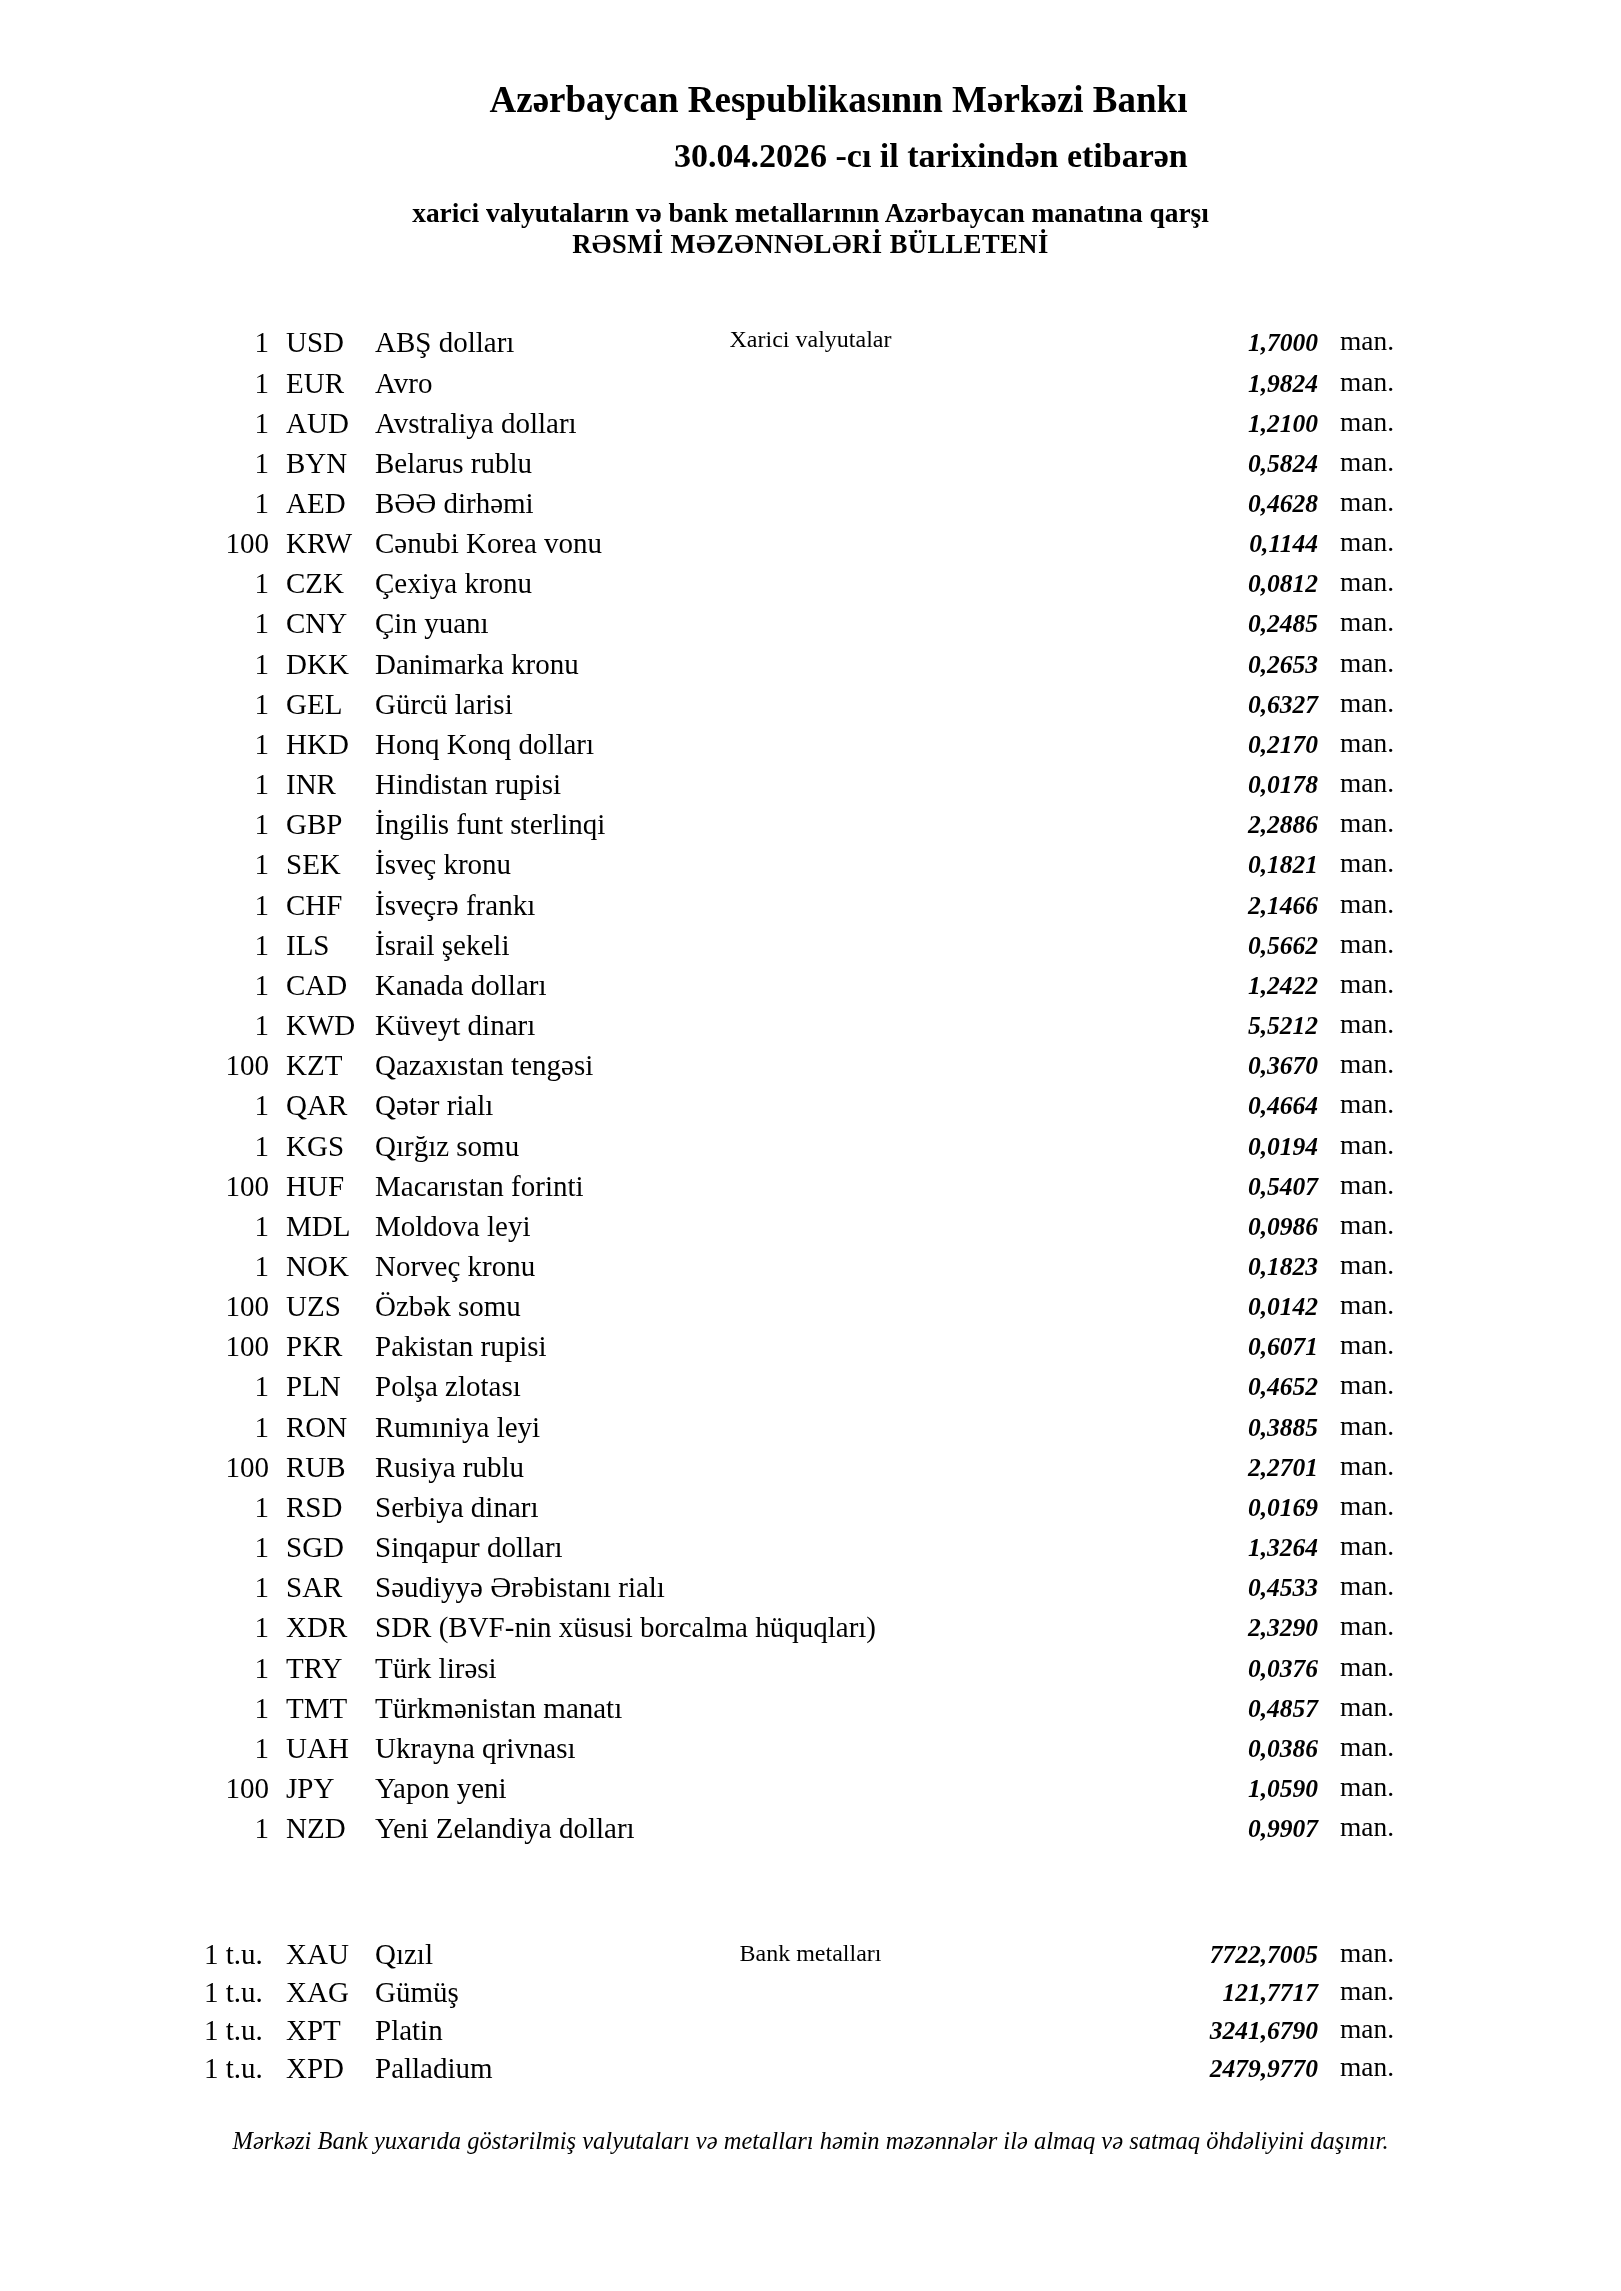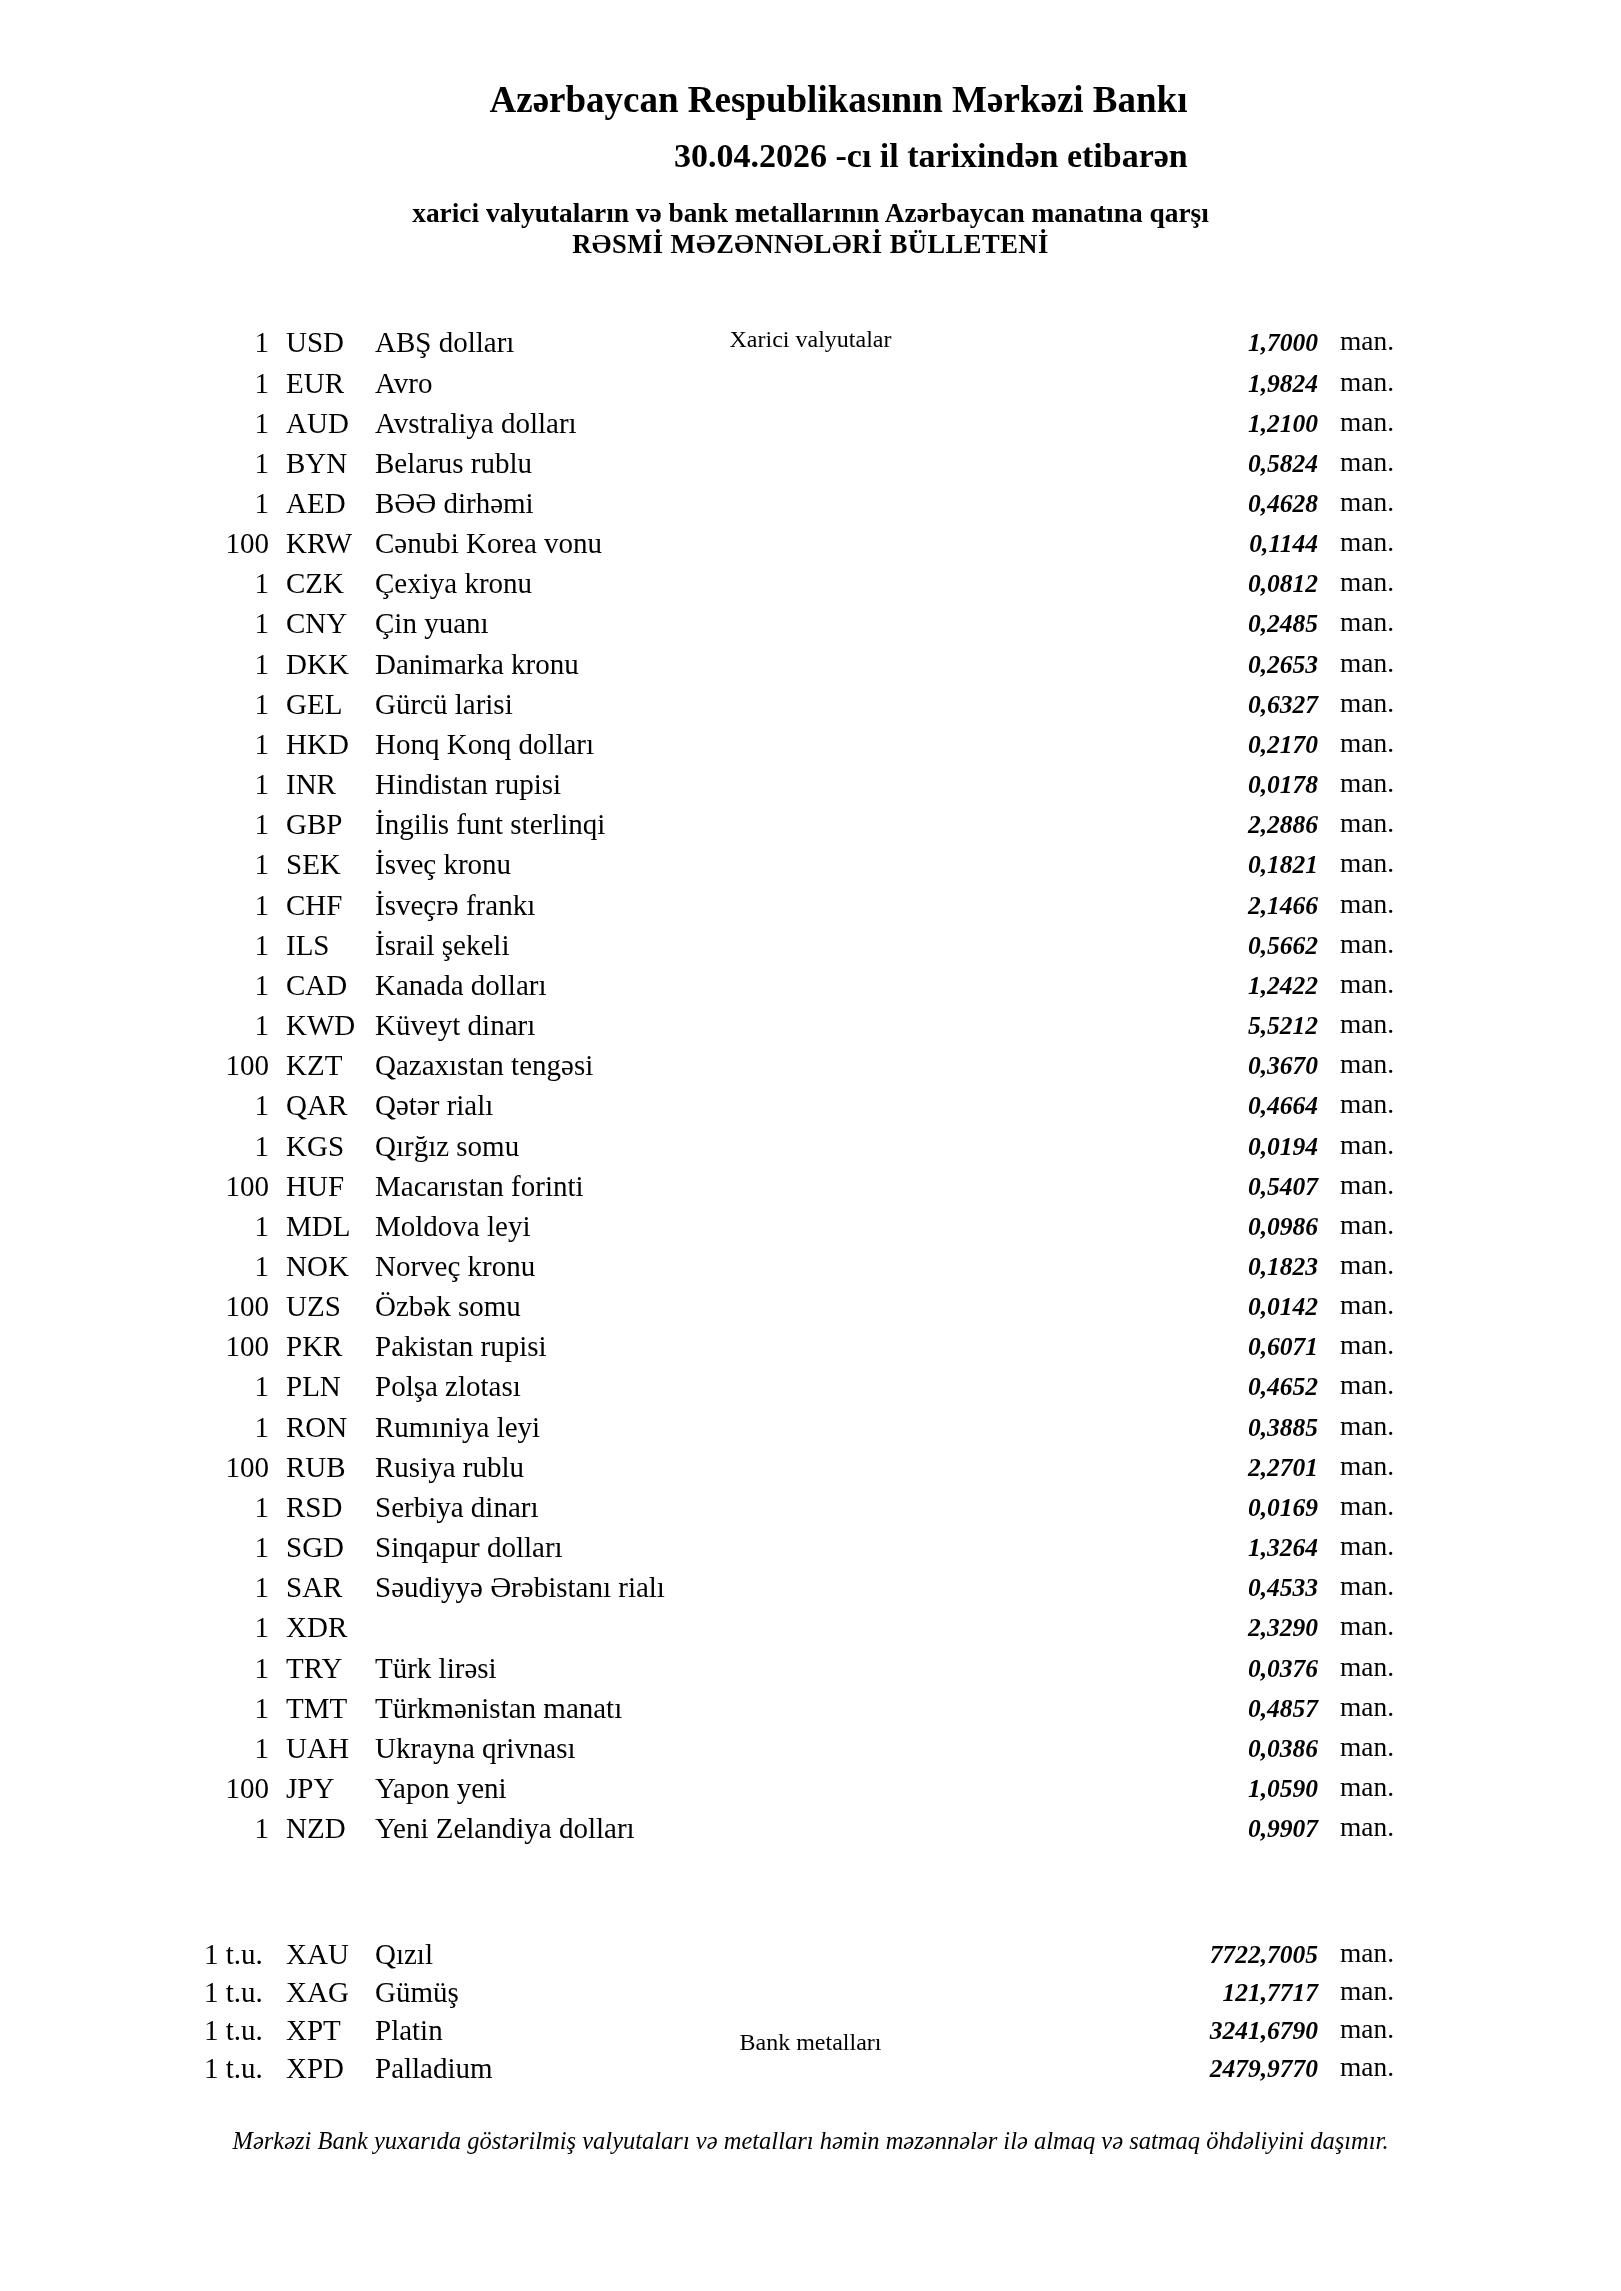--- a/index.html
+++ b/index.html
@@ -256,20 +256,21 @@
     <div class="row" style="top: 1571px;">
       <span class="units">1</span>
       <span class="code">SAR</span>
       <span class="name">Səudiyyə Ərəbistanı rialı</span>
       <span class="rate">0,4533</span>
       <span class="cur">man.</span>
     </div>
     <div class="row" style="top: 1611px;">
       <span class="units">1</span>
       <span class="code">XDR</span>
+      <span class="name">SDR (BVF-nin xüsusi borcalma hüquqları)</span>
       <span class="rate">2,3290</span>
       <span class="cur">man.</span>
     </div>
     <div class="row" style="top: 1652px;">
       <span class="units">1</span>
       <span class="code">TRY</span>
       <span class="name">Türk lirəsi</span>
       <span class="rate">0,0376</span>
       <span class="cur">man.</span>
     </div>
@@ -296,21 +297,21 @@
     </div>
     <div class="row" style="top: 1812px;">
       <span class="units">1</span>
       <span class="code">NZD</span>
       <span class="name">Yeni Zelandiya dolları</span>
       <span class="rate">0,9907</span>
       <span class="cur">man.</span>
     </div>
   </div>
 
-<div class="abs center section" style="top:1987px">Bank metalları</div>
+<div class="abs center section" style="top:1898px">Bank metalları</div>
 
 <div id="metals-table">
     <div class="row metal" style="top: 1938px;">
       <span class="units">1 t.u.</span>
       <span class="code">XAU</span>
       <span class="name">Qızıl</span>
       <span class="rate">7722,7005</span>
       <span class="cur">man.</span>
     </div>
     <div class="row metal" style="top: 1976px;">

